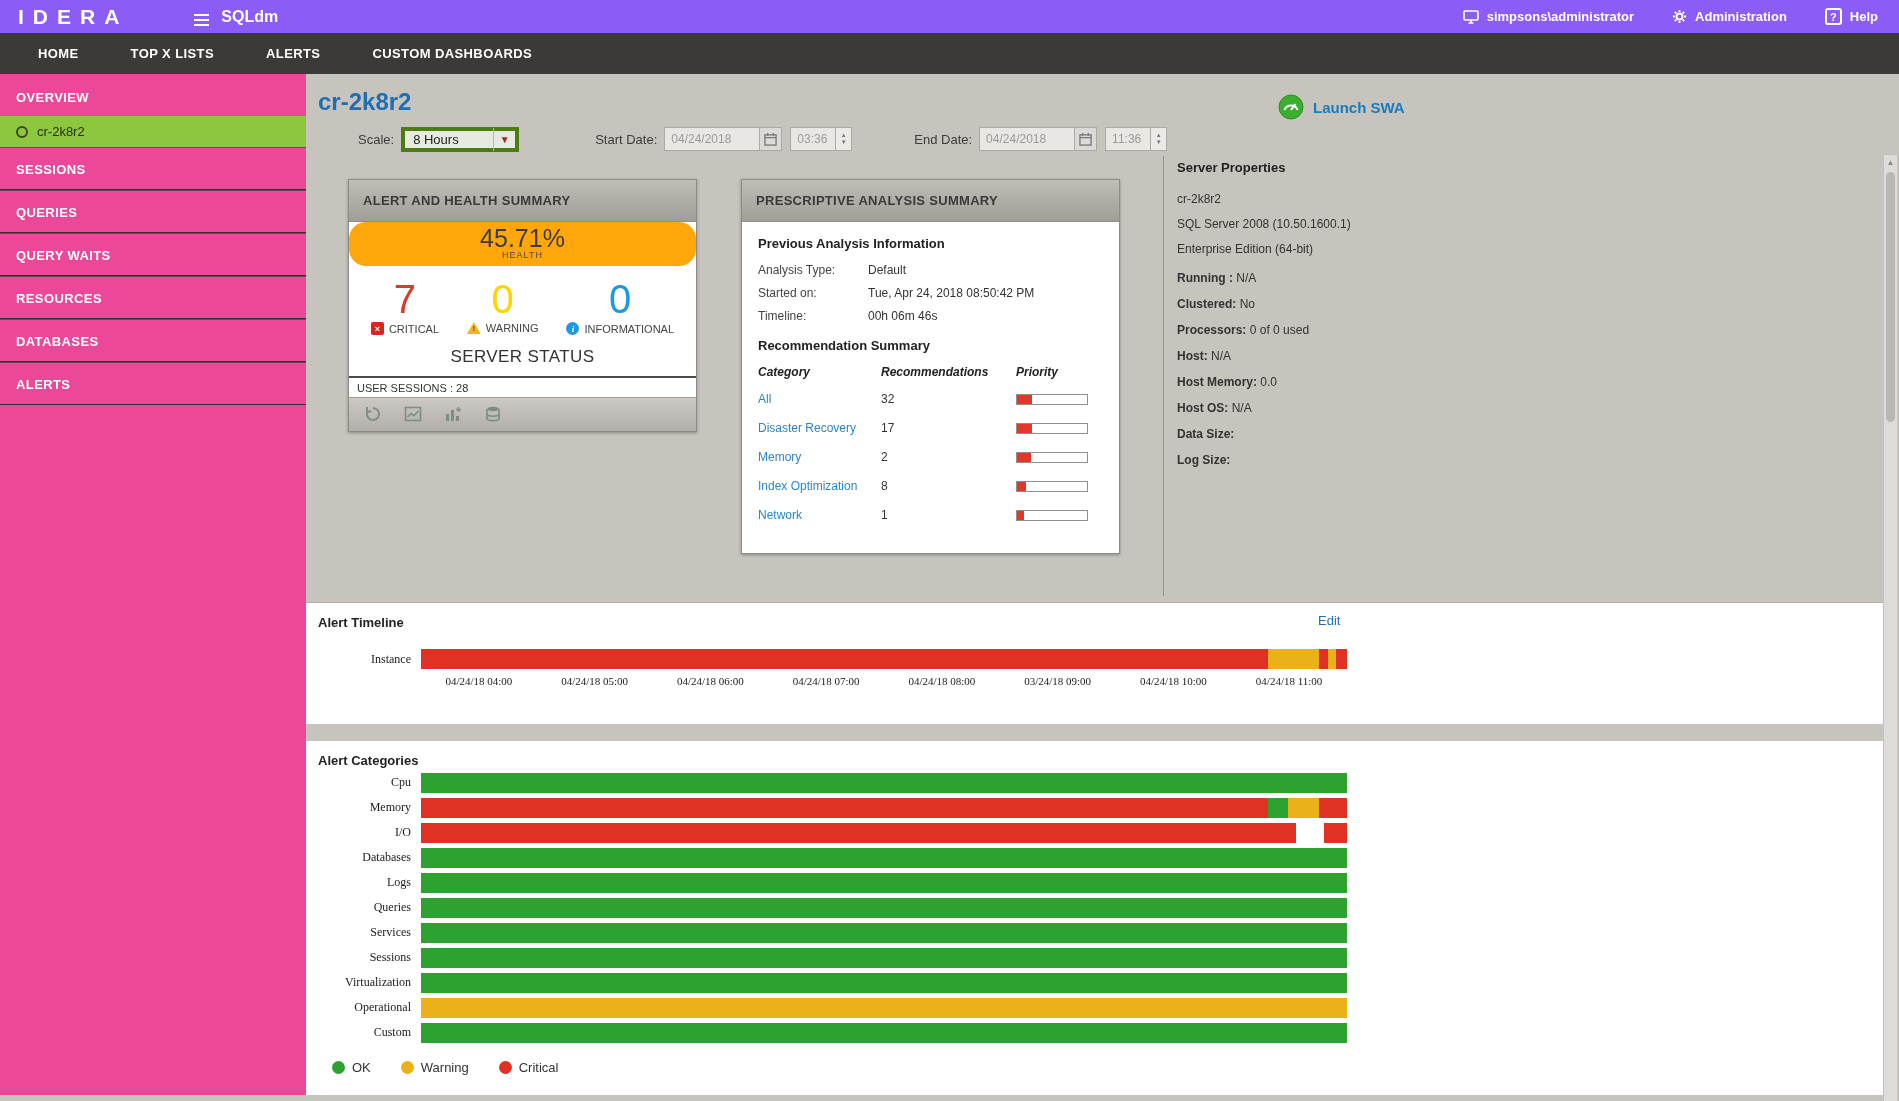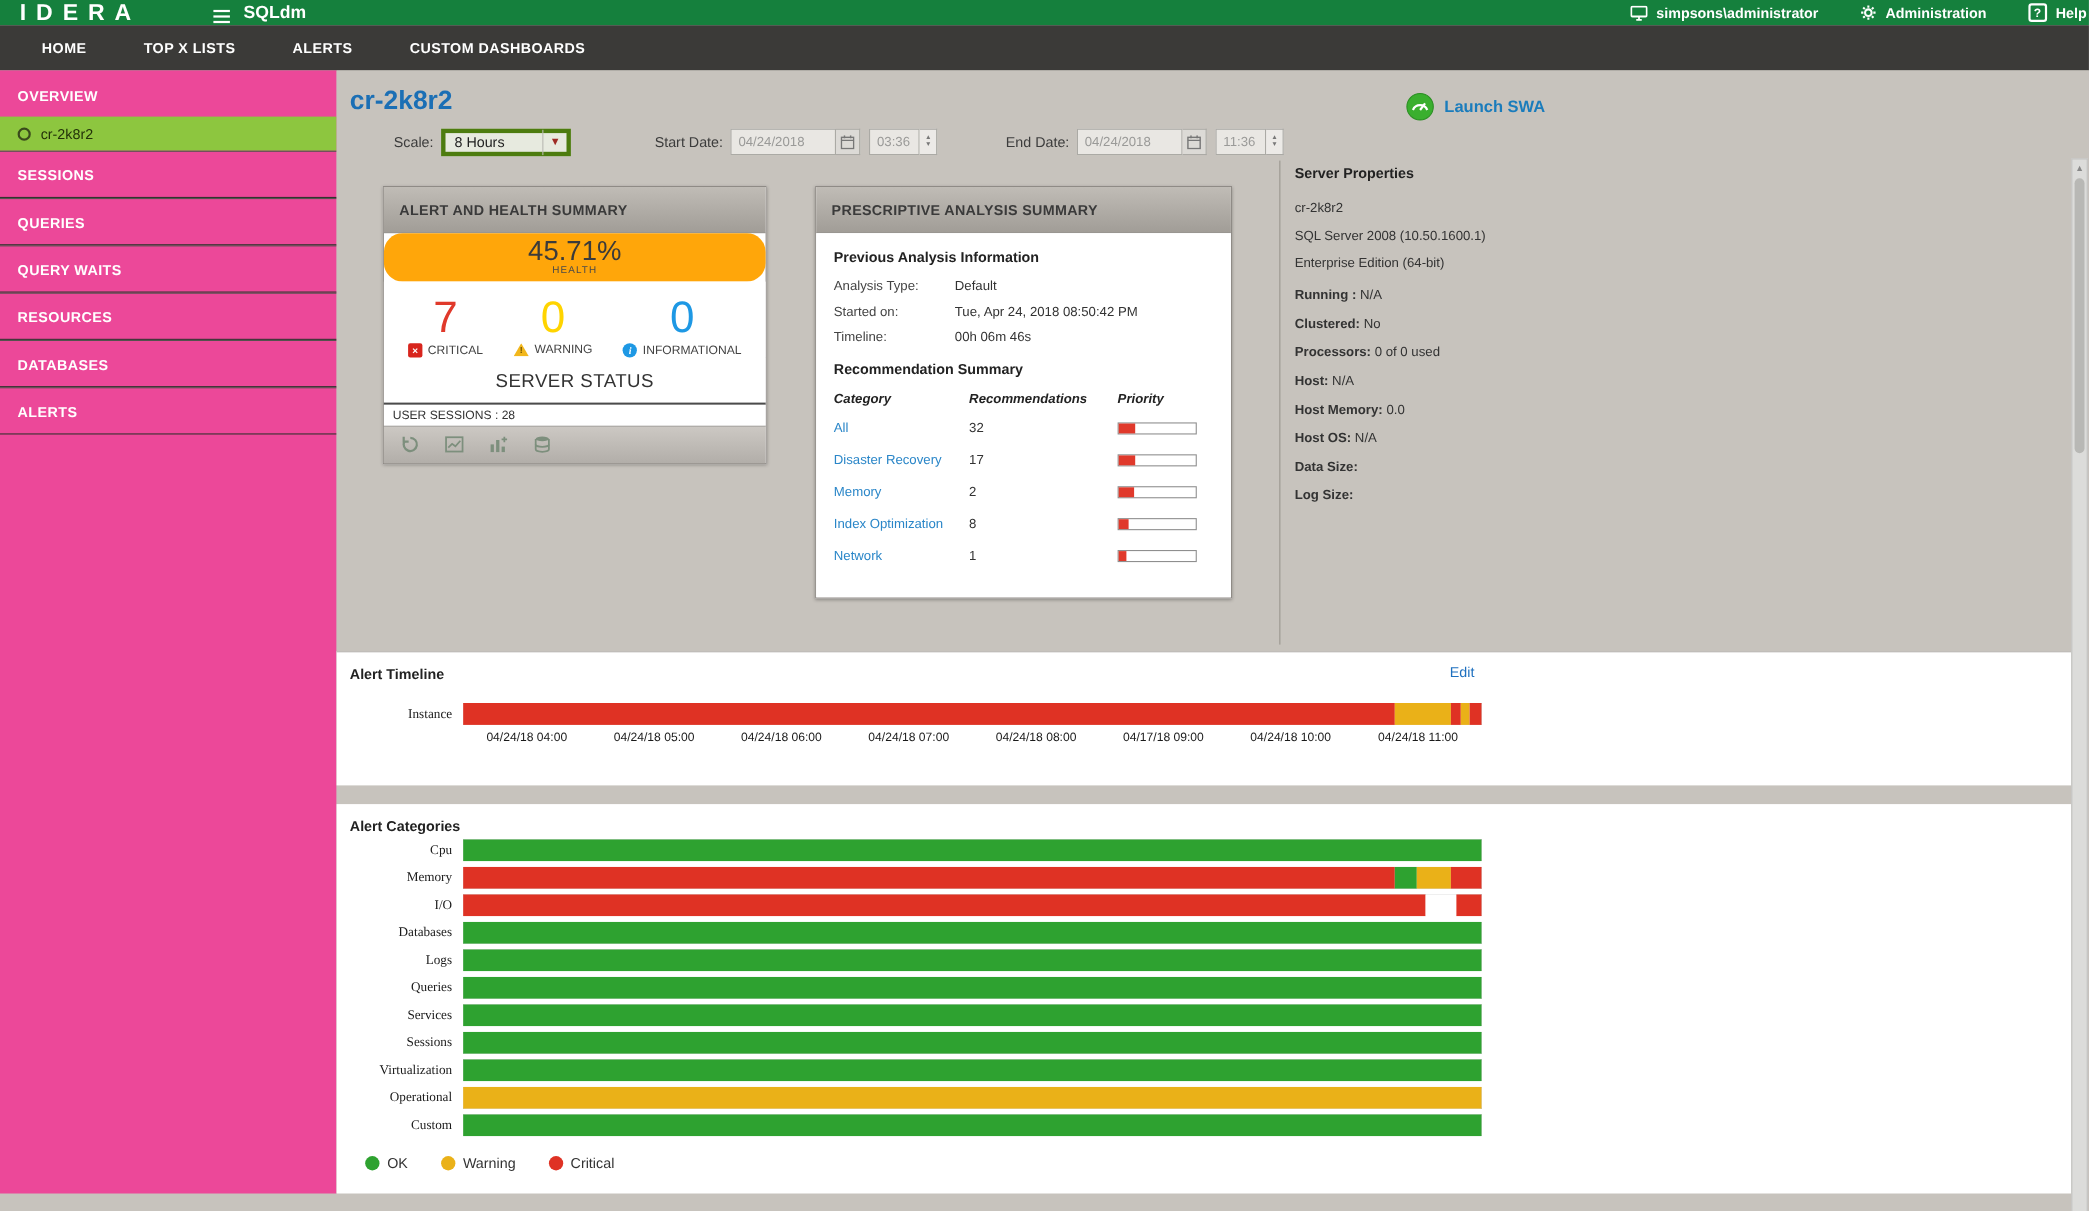--- a/index.html
+++ b/index.html
@@ -1,20 +1,20 @@
 <!DOCTYPE html>
 <html><head>
 <meta charset="utf-8">
 <style>
   * { margin:0; padding:0; box-sizing:border-box; }
   html,body { width:1899px; height:1101px; }
   body { font-family:"Liberation Sans",sans-serif; background:#c7c3bd; overflow:hidden; position:relative; }
 
   
-  .topbar { height:23px; background:#15803d; display:flex; align-items:center; padding:0 2px 0 18px; color:#fff; }
+  .topbar { height:33px; background:#8b5cf6; display:flex; align-items:center; padding:0 21px 0 18px; color:#fff; }
   .brand { font-size:21px; font-weight:bold; letter-spacing:9px; margin-right:66px; }
   .menu-group { display:flex; align-items:flex-end; gap:12px; cursor:pointer; }
   .hamburger { display:inline-flex; flex-direction:column; gap:3px; }
   .hamburger span { display:block; width:15px; height:2px; background:#fff; }
   .app-name { font-size:16px; font-weight:bold; }
   .tb-spacer { flex:1; }
   .tb-item { display:flex; align-items:center; gap:8px; font-size:13px; font-weight:bold; margin-left:38px; cursor:pointer; }
   .help-box { width:17px; height:17px; border:2px solid #fff; border-radius:3px; font-size:11px; font-weight:bold; display:inline-flex; align-items:center; justify-content:center; }
 
   
@@ -103,21 +103,21 @@
   .panel-title { font-size:13px; font-weight:bold; color:#222; padding:12px 0 0 12px; }
   .edit-link { position:absolute; left:1012px; top:10px; color:#1e70bf; font-size:13px; cursor:pointer; }
   .timeline-panel .chart { margin-top:17px; }
   .categories-panel .chart { margin-top:2px; }
   .chart-row { display:flex; align-items:center; height:25px; }
   .timeline-panel .chart-row { height:24px; }
   .chart-label { width:115px; text-align:right; padding-right:10px; font-family:"Liberation Serif",serif; font-size:12px; color:#1a1a1a; }
   .chart-bar { width:926px; height:20px; display:flex; overflow:hidden; box-shadow:inset 0 0 2px rgba(0,0,0,.35); }
   .seg { height:100%; }
   .ticks { display:flex; margin-left:115px; width:926px; margin-top:4px; }
-  .tick { flex:1; text-align:center; font-family:Liberation Sans, sans-serif; font-size:11px; color:#1a1a1a; }
+  .tick { flex:1; text-align:center; font-family:Liberation Serif, serif; font-size:11px; color:#1a1a1a; }
   .legend { position:absolute; left:26px; top:319px; display:flex; gap:30px; align-items:center; }
   .legend-item { display:flex; align-items:center; gap:7px; font-size:13px; color:#333; }
   .legend-dot { width:13px; height:13px; border-radius:50%; display:inline-block; }
 
   
   .scrollbar { position:absolute; right:1px; top:80px; width:15px; height:1021px; background:#dcdcda; border:1px solid #c2c2c0; }
   .sb-arrow { height:15px; font-size:8px; color:#888; text-align:center; line-height:15px; cursor:pointer; }
   .sb-thumb { position:absolute; left:2px; top:17px; width:9px; height:250px; background:#b8b8b5; border-radius:5px; cursor:grab; }
 </style>
 </head>
@@ -395,21 +395,21 @@
               <div class="seg" style="width: 1.2%; background: rgb(223, 50, 36);"></div>
             </div>
           </div>
         </div>
       <div class="ticks">
           <div class="tick">04/24/18 04:00</div>
           <div class="tick">04/24/18 05:00</div>
           <div class="tick">04/24/18 06:00</div>
           <div class="tick">04/24/18 07:00</div>
           <div class="tick">04/24/18 08:00</div>
-          <div class="tick">04/17/18 09:00</div>
+          <div class="tick">03/24/18 09:00</div>
           <div class="tick">04/24/18 10:00</div>
           <div class="tick">04/24/18 11:00</div>
         </div>
     </section>
 
     <section class="panel categories-panel">
       <div class="panel-title">Alert Categories</div>
       <div class="chart">
           <div class="chart-row">
             <div class="chart-label">Cpu</div>

